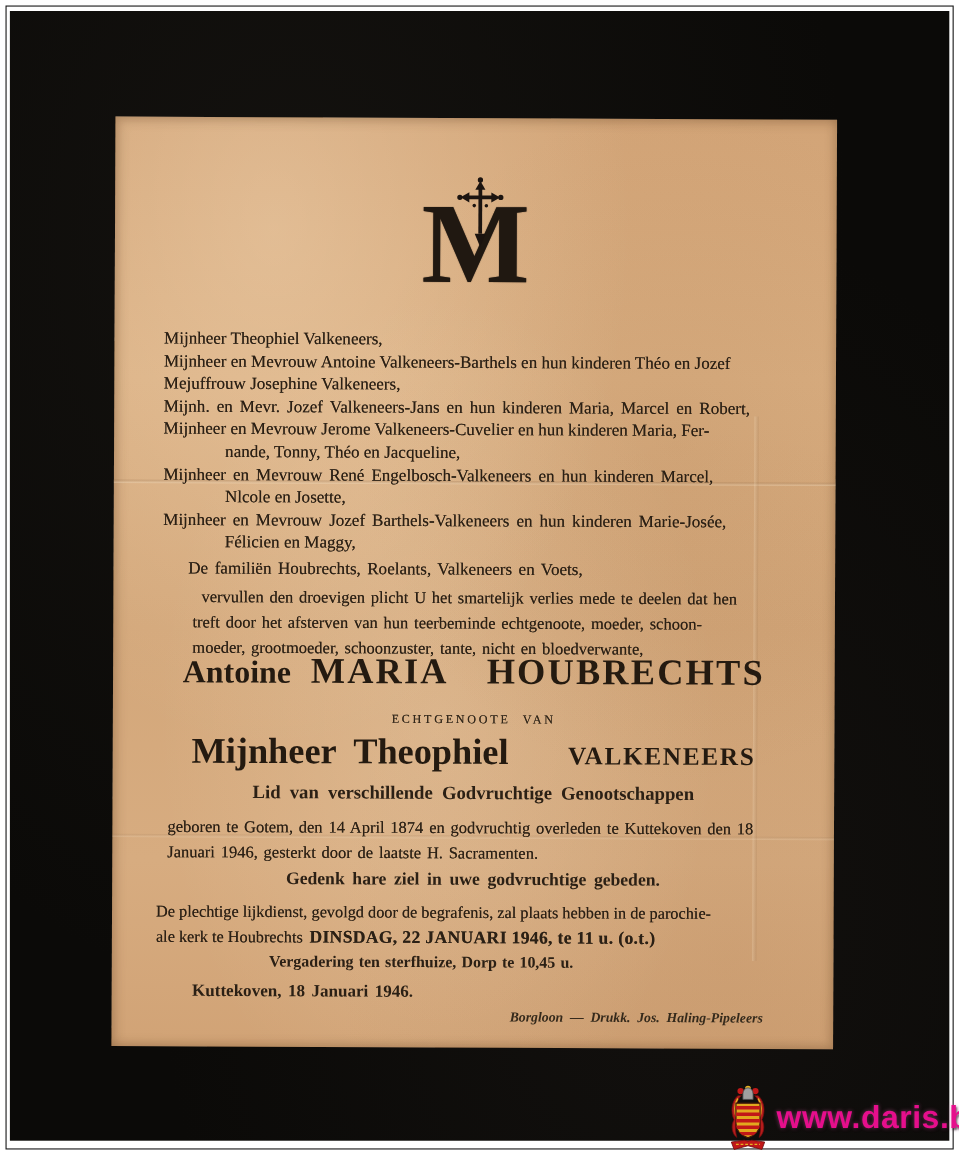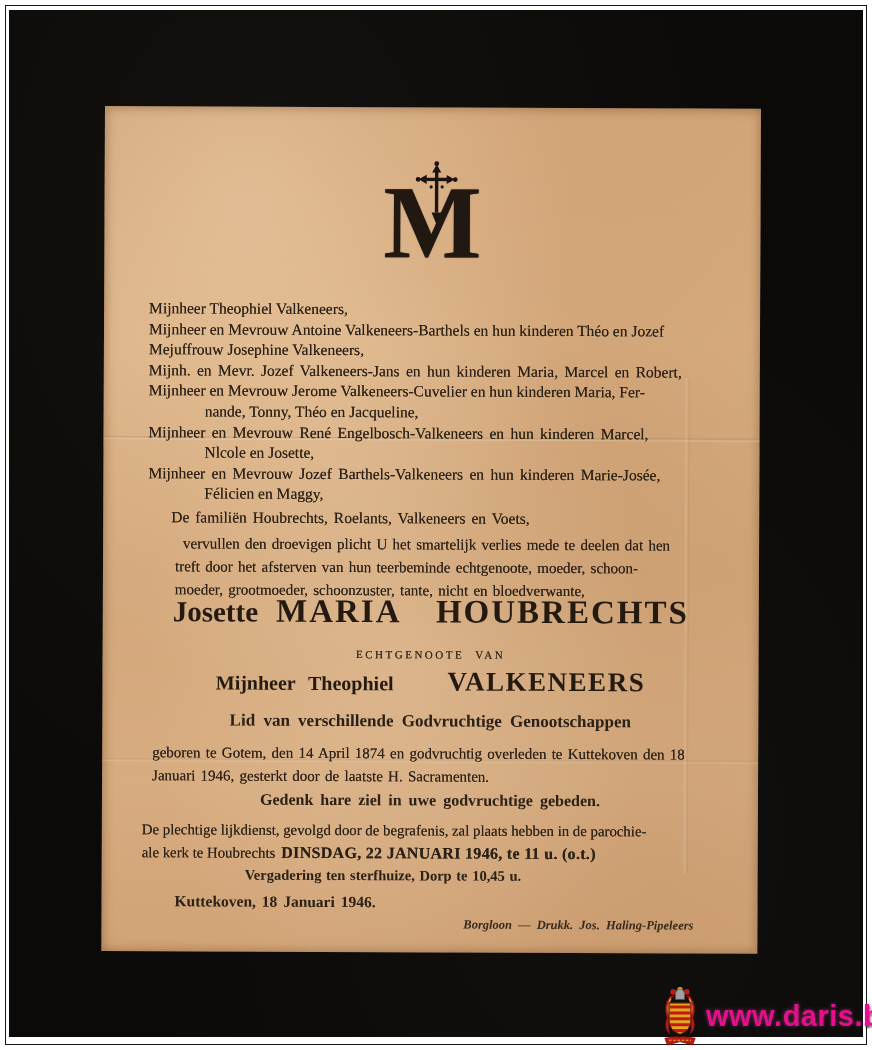--- a/index.html
+++ b/index.html
@@ -62,22 +62,22 @@
   .announcement{top:426px;left:72px;right:40px;font-size:15px;line-height:23px;word-spacing:1.5px;}
   .announcement .ann-line.first{text-indent:8px;}
 
   .deceased{top:486px;text-align:center;font-weight:bold;color:#241a10;}
   .deceased .title{font-size:29px;margin-right:18px;}
   .deceased .name{font-size:33px;letter-spacing:2px;word-spacing:26px;}
 
   .relation{top:541px;text-align:center;font-size:11px;letter-spacing:2.5px;word-spacing:6px;color:#32271a;}
 
   .spouse{top:559px;text-align:center;font-weight:bold;color:#241a10;}
-  .spouse .prefix{font-size:20px;margin-right:14px;word-spacing:8px;}
-  .spouse .name{font-size:27px;letter-spacing:1.5px;margin-left:40px;}
+  .spouse .prefix{font-size:33px;margin-right:14px;word-spacing:8px;}
+  .spouse .name{font-size:23px;letter-spacing:1.5px;margin-left:40px;}
 
   .membership{top:604px;text-align:center;font-size:17px;font-weight:bold;word-spacing:4px;}
 
   .life{top:635px;left:50px;right:22px;font-size:15px;line-height:22.5px;word-spacing:1.5px;}
 
   .memorial{top:684px;text-align:center;font-size:16px;font-weight:bold;word-spacing:3px;}
 
   .service{top:712px;left:40px;right:20px;font-size:14.8px;line-height:22.5px;}
   .service .bold{font-weight:bold;font-size:16px;margin-left:6px;letter-spacing:0.3px;}
 
@@ -143,21 +143,21 @@
 
   <div class="blk families lp">De familiën Houbrechts, Roelants, Valkeneers en Voets,</div>
 
   <div class="blk announcement lp">
     <div class="ann-line first">vervullen den droevigen plicht U het smartelijk verlies mede te deelen dat hen</div>
     <div class="ann-line">treft door het afsterven van hun teerbeminde echtgenoote, moeder, schoon-</div>
     <div class="ann-line">moeder, grootmoeder, schoonzuster, tante, nicht en bloedverwante,</div>
   </div>
 
   <div class="blk deceased">
-    <span class="title">Josette</span><span class="name">MARIA HOUBRECHTS</span>
+    <span class="title">Antoine</span><span class="name">MARIA HOUBRECHTS</span>
   </div>
 
   <div class="blk relation lp">ECHTGENOOTE VAN</div>
 
   <div class="blk spouse">
     <span class="prefix">Mijnheer Theophiel</span><span class="name">VALKENEERS</span>
   </div>
 
   <div class="blk membership">Lid van verschillende Godvruchtige Genootschappen</div>
 

